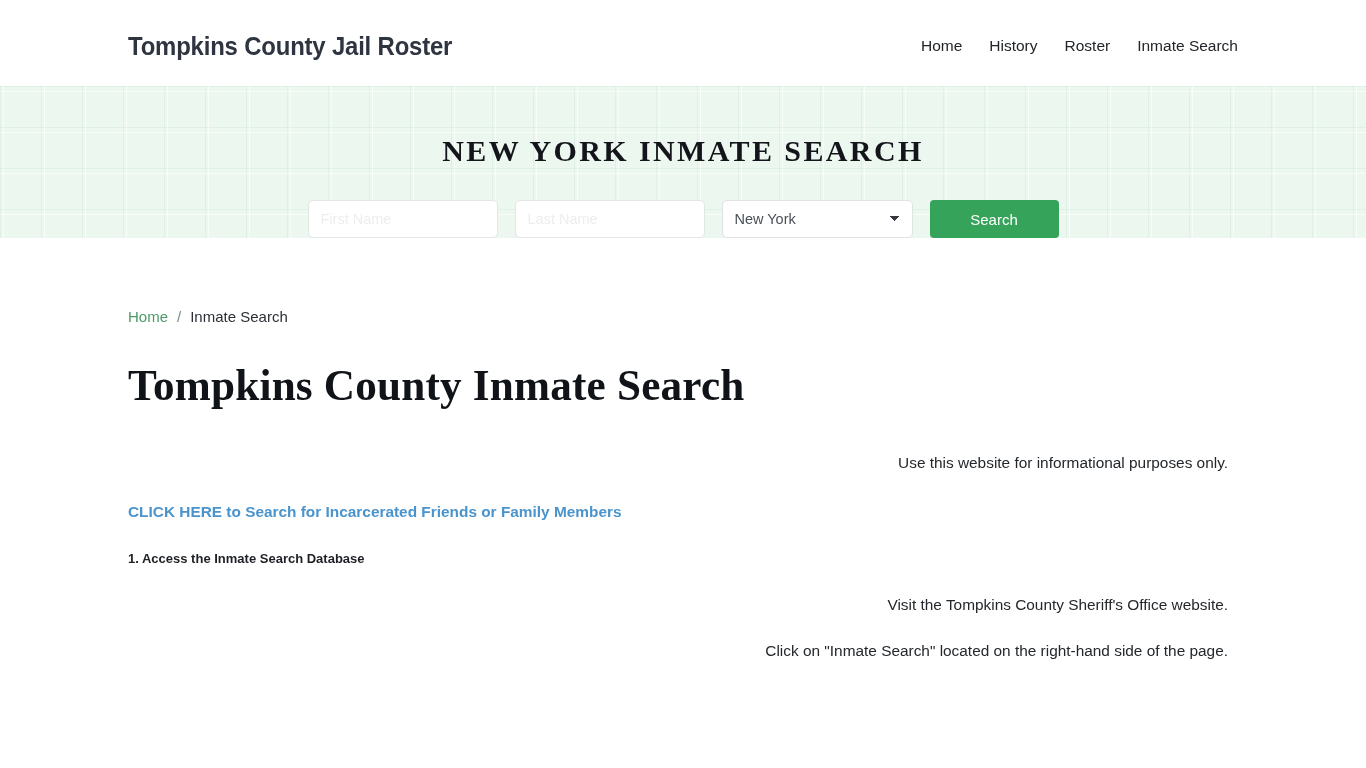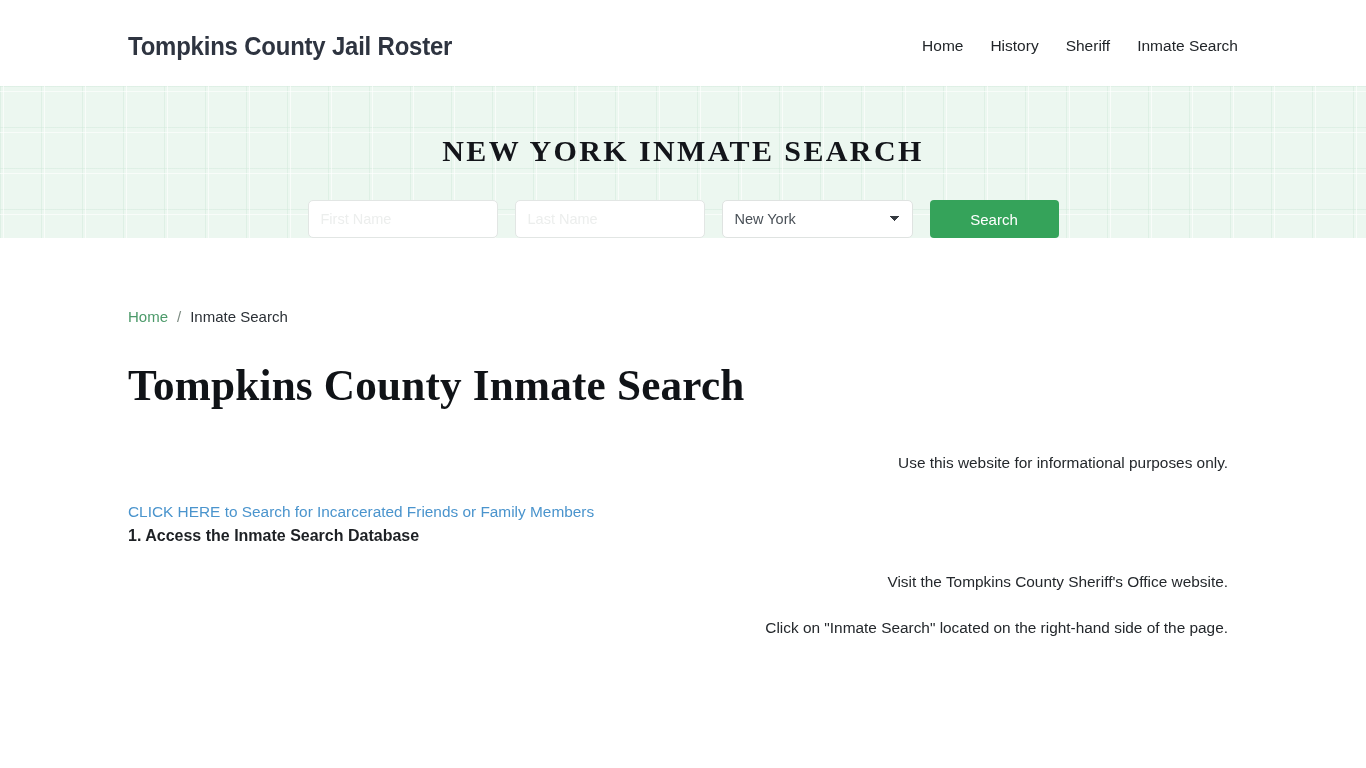--- a/index.html
+++ b/index.html
@@ -170,43 +170,44 @@
     margin: 0;
     max-width: 1100px;
   }
   .p-intro { margin-top: 40px; text-align: right; }
   .p-desc  { margin-top: 16px; }
 
   .cta-link {
     display: inline-block;
     margin-top: 25px;
     font-size: 15.4px;
-    font-weight: normal;
+    font-weight: bold;
     color: #4a94cd;
     text-decoration: none;
     line-height: 24px;
   }
 
   .step-heading {
-    font-size: 16px;
+    margin-top: 23px;
+    font-size: 13px;
     font-weight: bold;
     color: #1d2024;
     line-height: 24px;
   }
   .p-step { margin-top: 22px; text-align: right; }
 </style>
 </head>
 <body>
 
 <header class="site-header">
   <div class="brand">Tompkins County Jail Roster</div>
   <nav class="main-nav">
     <a class="nav-link" href="#">Home</a>
     <a class="nav-link" href="#">History</a>
-    <a class="nav-link" href="#">Sheriff</a>
+    <a class="nav-link" href="#">Roster</a>
     <a class="nav-link" href="#">Inmate Search</a>
   </nav>
 </header>
 
 <section class="hero">
   <h1 class="hero-title">NEW YORK INMATE SEARCH</h1>
   <form class="search-form">
     <input class="text-input" type="text" placeholder="First Name" style="">
     <input class="text-input" type="text" placeholder="Last Name" style="">
     <select class="state-select">

